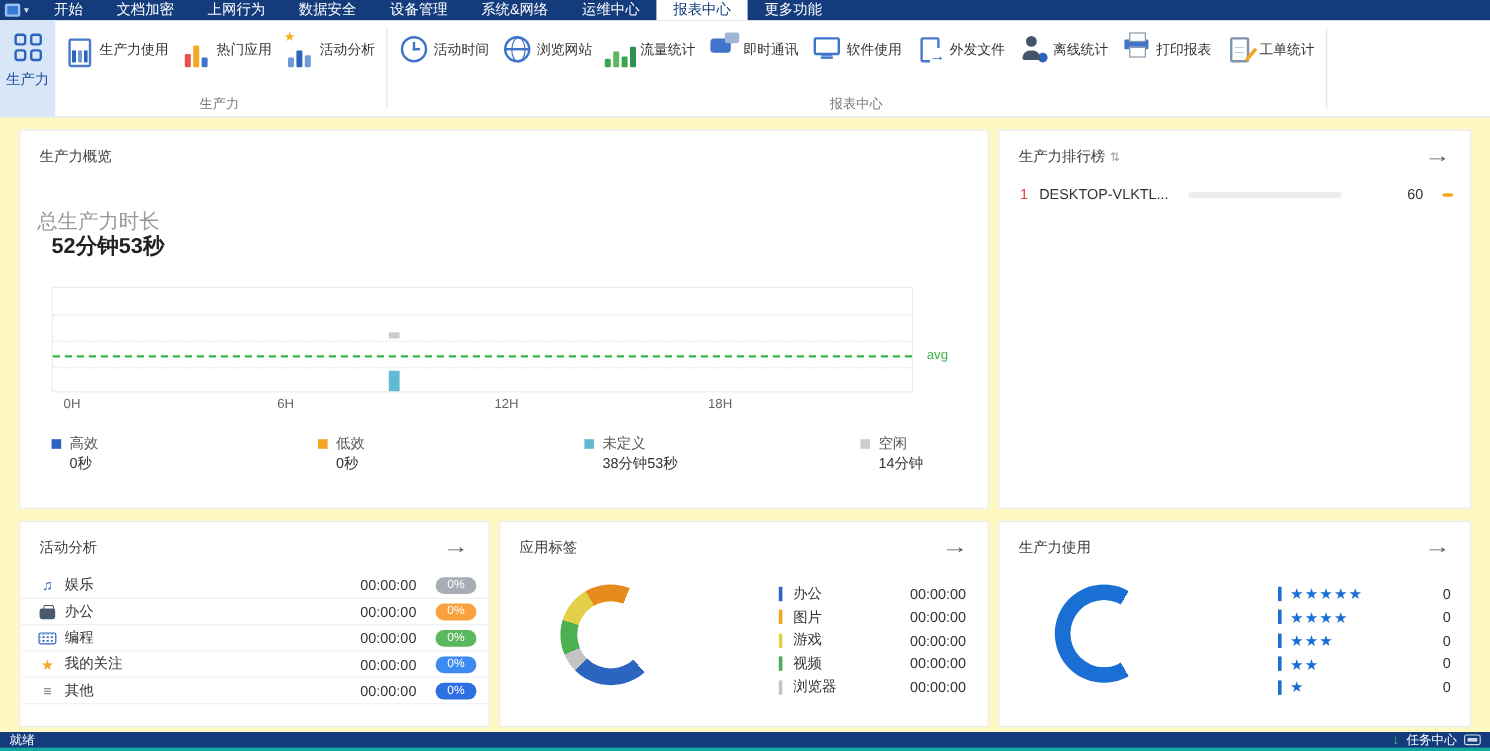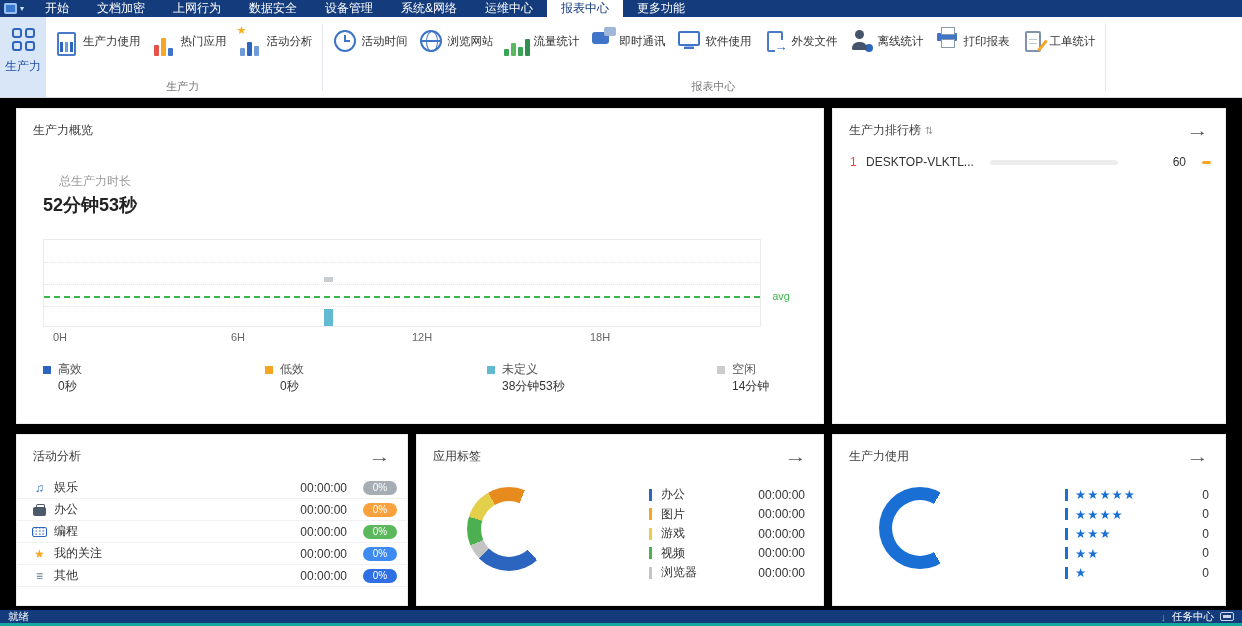--- a/index.html
+++ b/index.html
@@ -54,34 +54,34 @@
 .ic-user::before{content:"";position:absolute;left:6px;top:0;width:9px;height:9px;border-radius:50%;background:#44546a;}
 .ic-user::after{content:"";position:absolute;left:3px;bottom:3px;width:15px;height:8px;border-radius:8px 8px 2px 2px;background:#44546a;}
 .ic-user .info-dot{position:absolute;right:0;bottom:1px;width:8px;height:8px;border-radius:50%;background:#2b65c0;}
 .ic-printer{width:20px;height:8px;background:#3f74c9;border-radius:1px;position:relative;margin-bottom:9px;}
 .ic-printer::before{content:"";position:absolute;left:4px;top:-6px;width:12px;height:6px;background:#fff;border:1.5px solid #8899aa;}
 .ic-printer::after{content:"";position:absolute;left:4px;bottom:-7px;width:12px;height:7px;background:#fff;border:1.5px solid #8899aa;}
 .ic-ticket{width:16px;height:21px;border:2px solid #7f93ad;border-radius:2px;background:repeating-linear-gradient(#fff 0 3px,#b9c6d6 3px 4px) content-box #fff;padding:3px 2px;position:relative;}
 .ic-ticket::after{content:"";position:absolute;right:-5px;bottom:-2px;width:3px;height:13px;background:#f5a623;transform:rotate(40deg);border-radius:1px;}
 
 
-.main{position:absolute;top:98px;left:0;right:0;height:512px;background:#000000;}
+.main{position:absolute;top:98px;left:0;right:0;height:512px;background:#fef9c3;}
 .card{position:absolute;background:#fff;border:1px solid #ececec;}
 .chead{display:flex;align-items:center;justify-content:space-between;padding:13px 16px 0 16px;}
 .ctitle{font-size:12px;color:#3c3c3c;}
 .sorticon{color:#999;font-size:10px;margin-left:4px;}
 .arrow{font-size:16px;color:#555;cursor:pointer;line-height:1;transform:scaleX(1.4);transform-origin:right;}
 #card-overview{left:16px;top:10px;width:808px;height:316px;}
 #card-ranking{left:832px;top:10px;width:394px;height:316px;}
 #card-activity{left:16px;top:336px;width:392px;height:172px;}
 #card-tags{left:416px;top:336px;width:408px;height:172px;}
 #card-ratings{left:832px;top:336px;width:394px;height:172px;}
 
 
-.total-label{position:absolute;left:42px;top:64px;color:#999;font-size:12px;}
+.total-label{position:absolute;left:14px;top:64px;color:#999;font-size:17px;}
 .total-value{position:absolute;left:26px;top:84px;color:#222;font-size:18px;font-weight:bold;}
 .ochart{position:absolute;left:26px;top:130px;width:718px;height:88px;border:1px solid #ebebeb;background:#fff;}
 .gline{position:absolute;left:0;right:0;border-top:1px dotted #e4e4e4;}
 .avgline{position:absolute;left:0;right:0;top:56px;border-top:2px dashed #3cb54a;}
 .avgtext{position:absolute;right:-30px;top:50px;color:#3cb54a;font-size:11px;}
 .bar-undef{position:absolute;left:280px;bottom:0;width:9px;height:17px;background:#62b9d2;}
 .bar-idle{position:absolute;left:280px;bottom:44px;width:9px;height:5px;background:#c9ccd0;}
 .xtick{position:absolute;top:222px;color:#666;font-size:11px;}
 .oleg{position:absolute;top:252px;}
 .lrow{display:flex;align-items:center;gap:7px;color:#555;}

